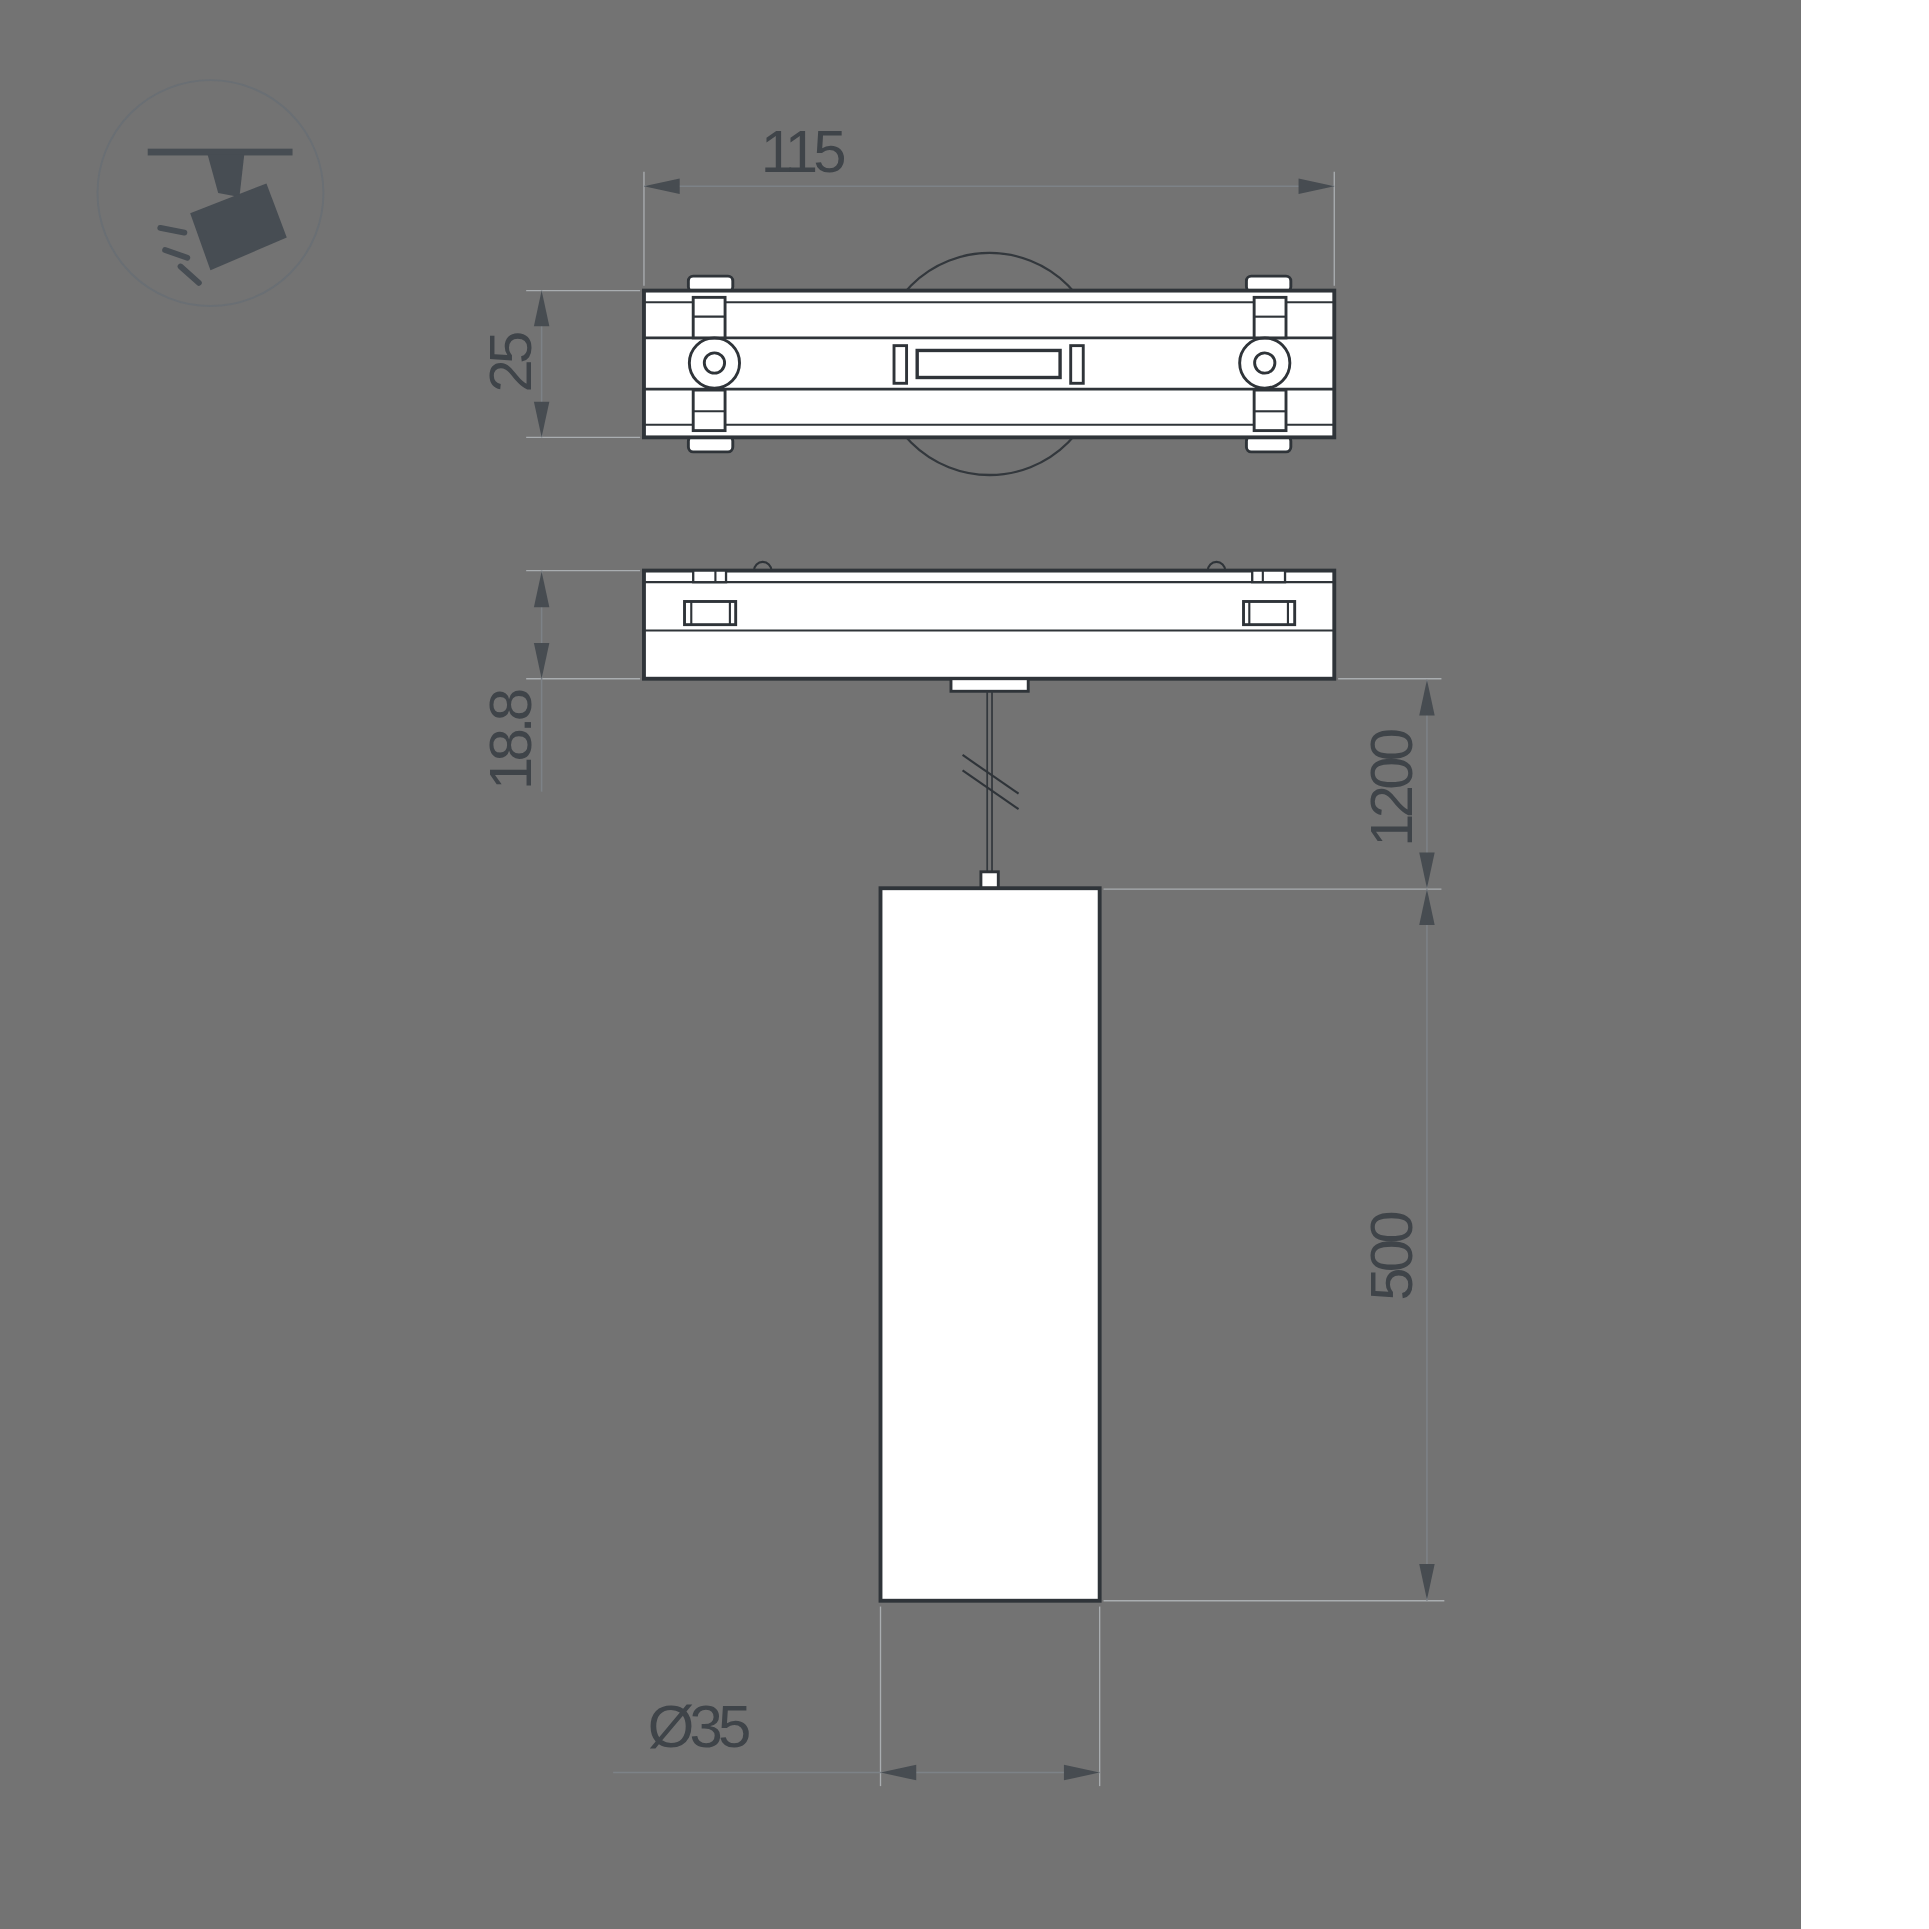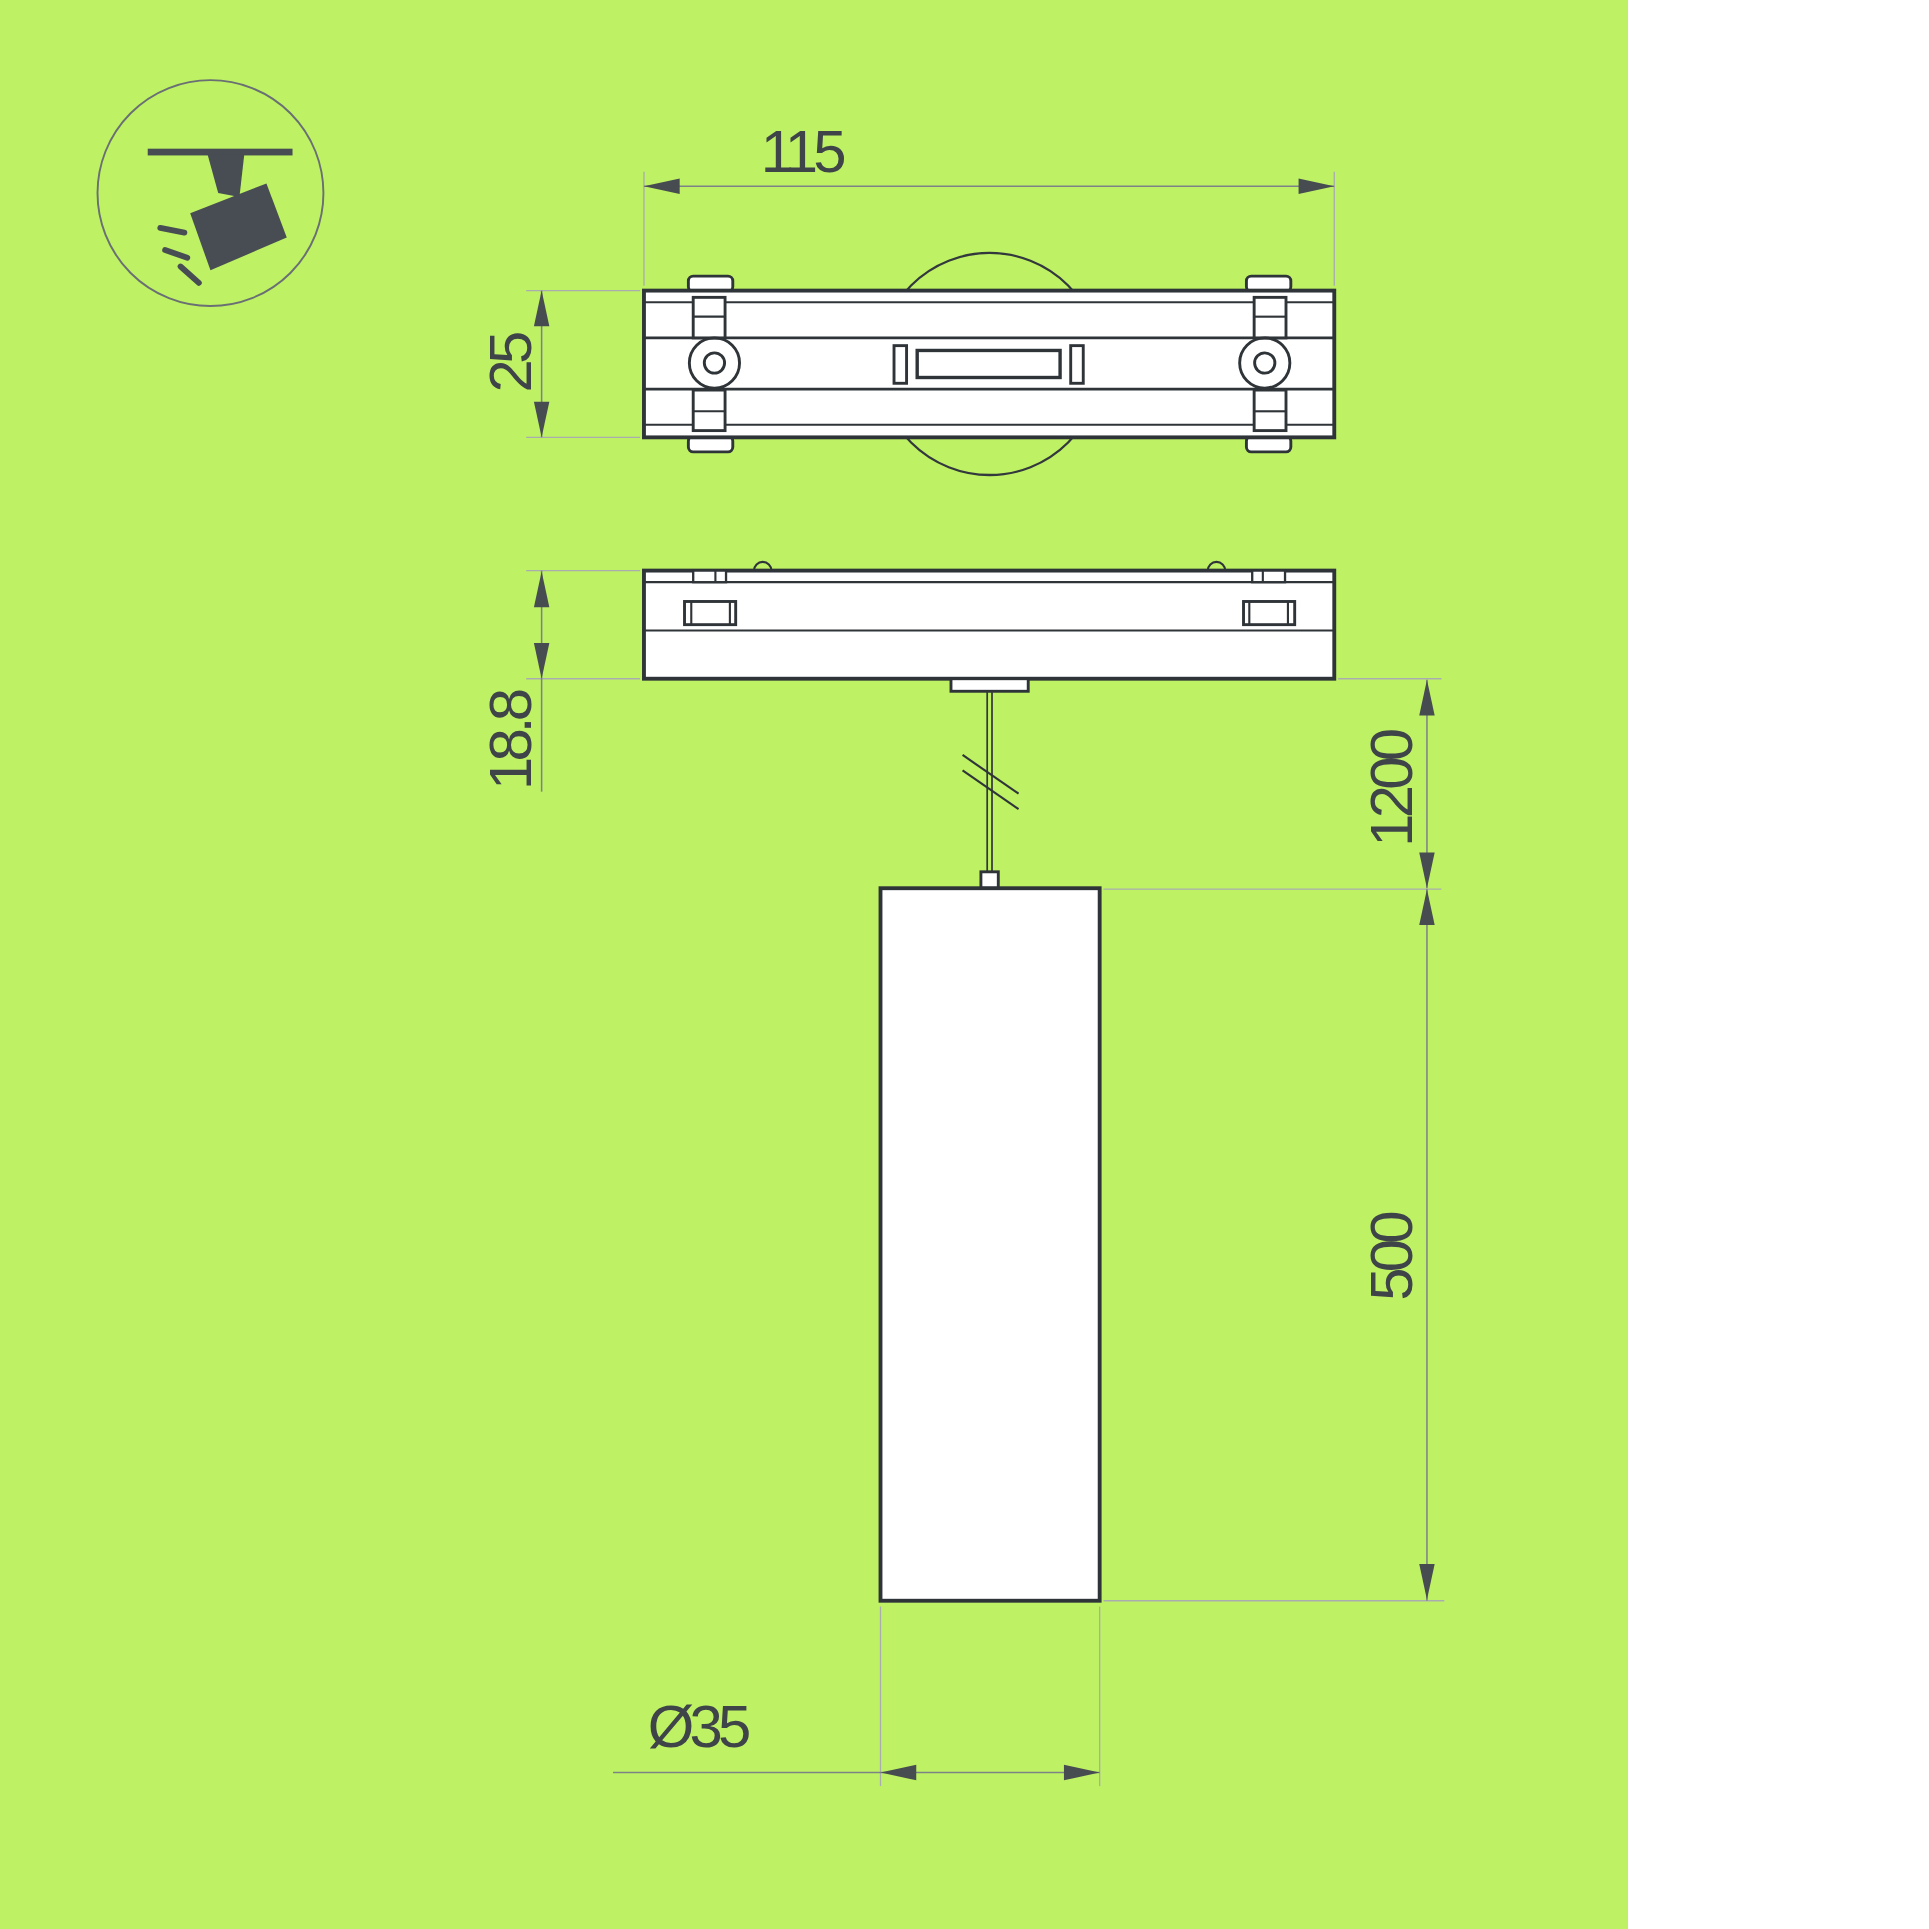--- a/index.html
+++ b/index.html
@@ -1,16 +1,16 @@
 <!DOCTYPE html>
 <html><head>
 <meta charset="utf-8">
 <style>
   html,body{margin:0;padding:0;background:#ffffff;}
-  #stage{position:relative;width:1628px;height:1929px;background:#bef264;overflow:hidden;
+  #stage{position:relative;width:1801px;height:1929px;background:#737373;overflow:hidden;
          font-family:"Liberation Sans",sans-serif;}
   svg{position:absolute;left:0;top:0;}
   .outline{fill:#ffffff;stroke:#2f3439;stroke-width:4;}
   .w3{fill:#ffffff;stroke:#2f3439;stroke-width:3;}
   .w2{fill:#ffffff;stroke:#2f3439;stroke-width:2.4;}
   .l3{fill:none;stroke:#2f3439;stroke-width:3;}
   .l2{fill:none;stroke:#2f3439;stroke-width:2.2;}
   .thin{fill:none;stroke:#33383d;stroke-width:2.4;}
   .dim{stroke:#7d8287;stroke-width:1.6;fill:none;}
   .ext{stroke:#a9adb0;stroke-width:1.4;fill:none;}

